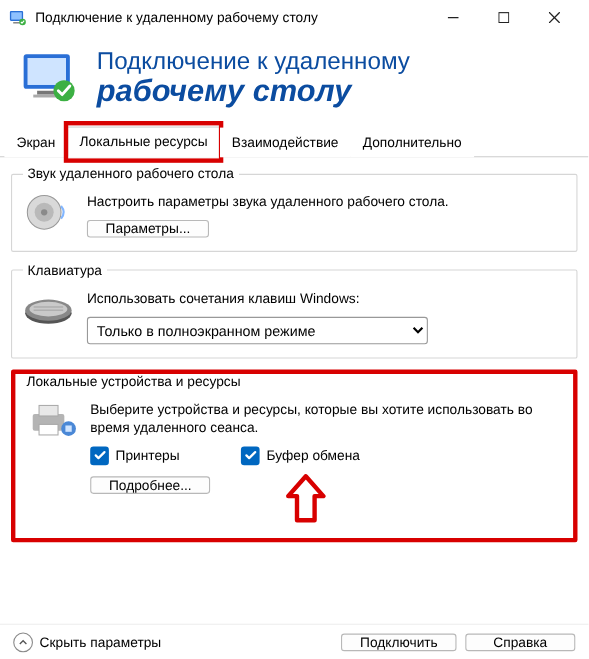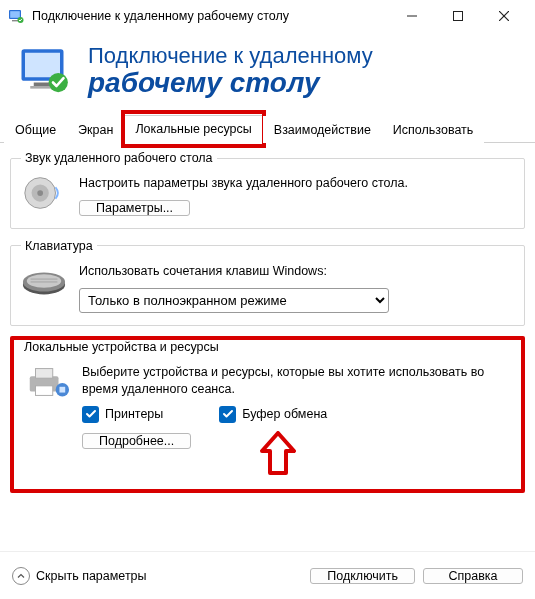--- a/index.html
+++ b/index.html
@@ -145,21 +145,21 @@
   .arrow-anno {
     width: 40px; height: 46px;
     position: relative;
     margin-left: 38px;
     margin-top: -2px;
   }
   .footer {
     position: absolute;
     bottom: 0;
     left: 0; right: 0;
-    height: 48px;
+    height: 32px;
     display: flex;
     align-items: center;
     padding: 0 12px;
     background: #fff;
     border-top: 1px solid #eee;
     gap: 8px;
   }
   .footer .spacer { flex: 1; }
   .collapse-btn {
     display: flex;
@@ -216,28 +216,27 @@
     <circle cx="46" cy="44" r="11" fill="#3cb043"></circle>
     <path d="M40 44 l4 4 l8 -9" stroke="#fff" stroke-width="3" fill="none" stroke-linecap="round" stroke-linejoin="round"></path>
   </svg>
   <div class="header-text">
     <div class="line1">Подключение к удаленному</div>
     <div class="line2">рабочему столу</div>
   </div>
 </div>
 
 <div class="tabs">
-  <div class="tab">Общие</div>
   <div class="tab">Экран</div>
   <div class="tab active" style="position:relative;">
     <span>Локальные ресурсы</span>
     <span class="tab-hl" style="left:-4px; right:-4px; top:-6px; bottom:-6px;"></span>
   </div>
   <div class="tab">Взаимодействие</div>
-  <div class="tab">Использовать</div>
+  <div class="tab">Дополнительно</div>
 </div>
 
 <div class="content">
 
   <fieldset>
     <legend>Звук удаленного рабочего стола</legend>
     <div class="row">
       <svg class="section-icon" viewBox="0 0 48 40">
         <circle cx="20" cy="20" r="16" fill="#d9d9d9" stroke="#999"></circle>
         <circle cx="20" cy="20" r="9" fill="#b9b9b9"></circle>

